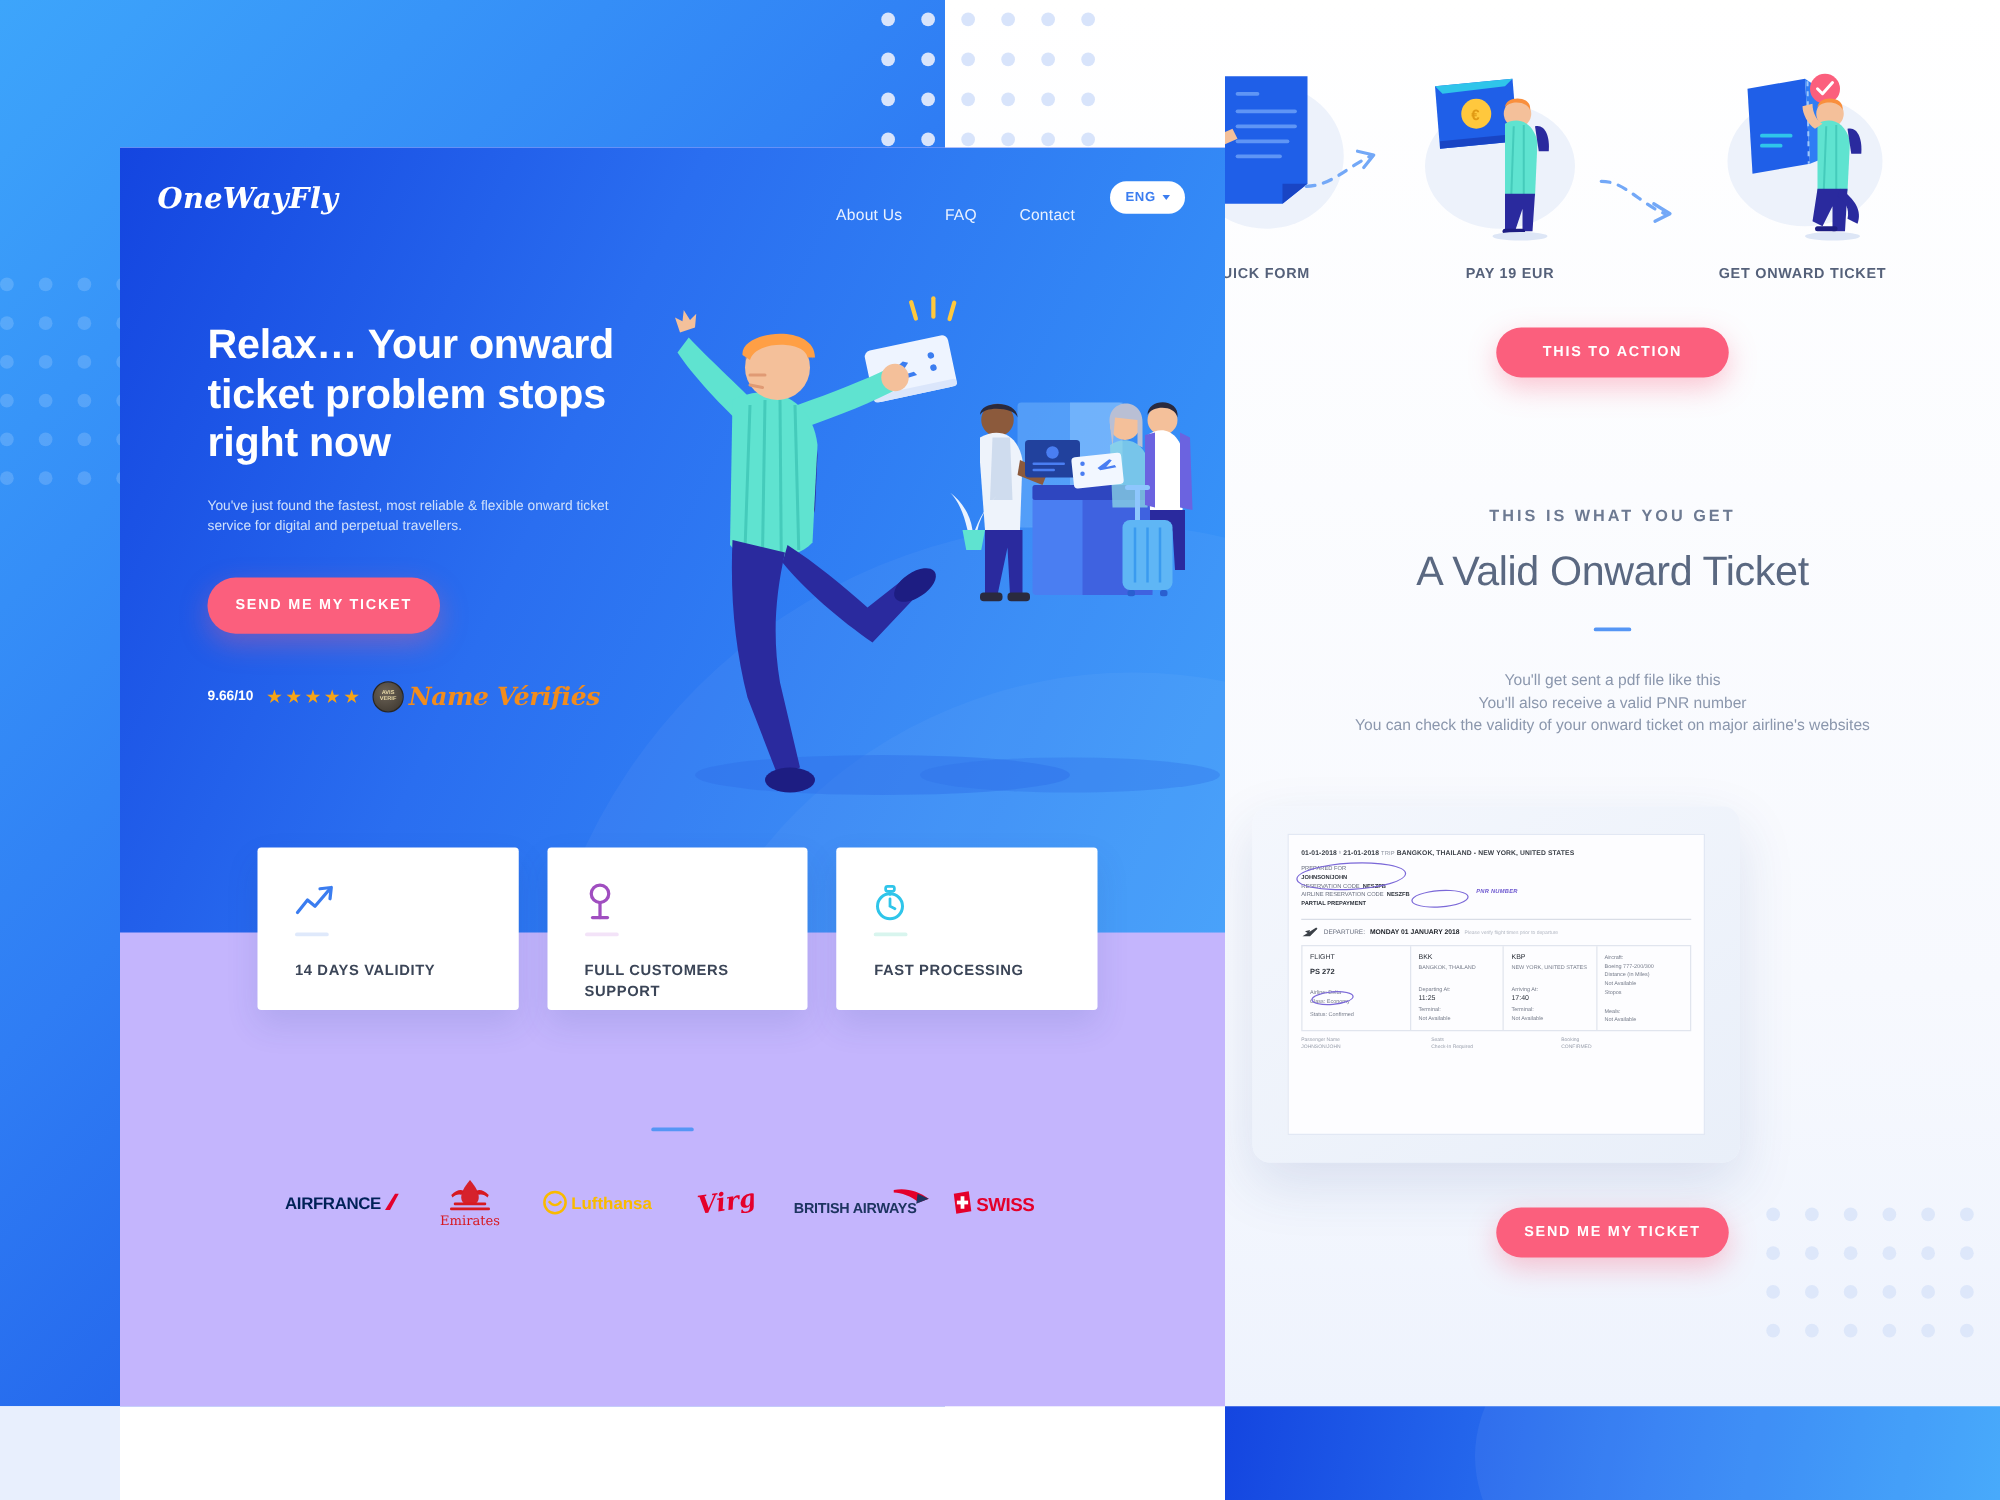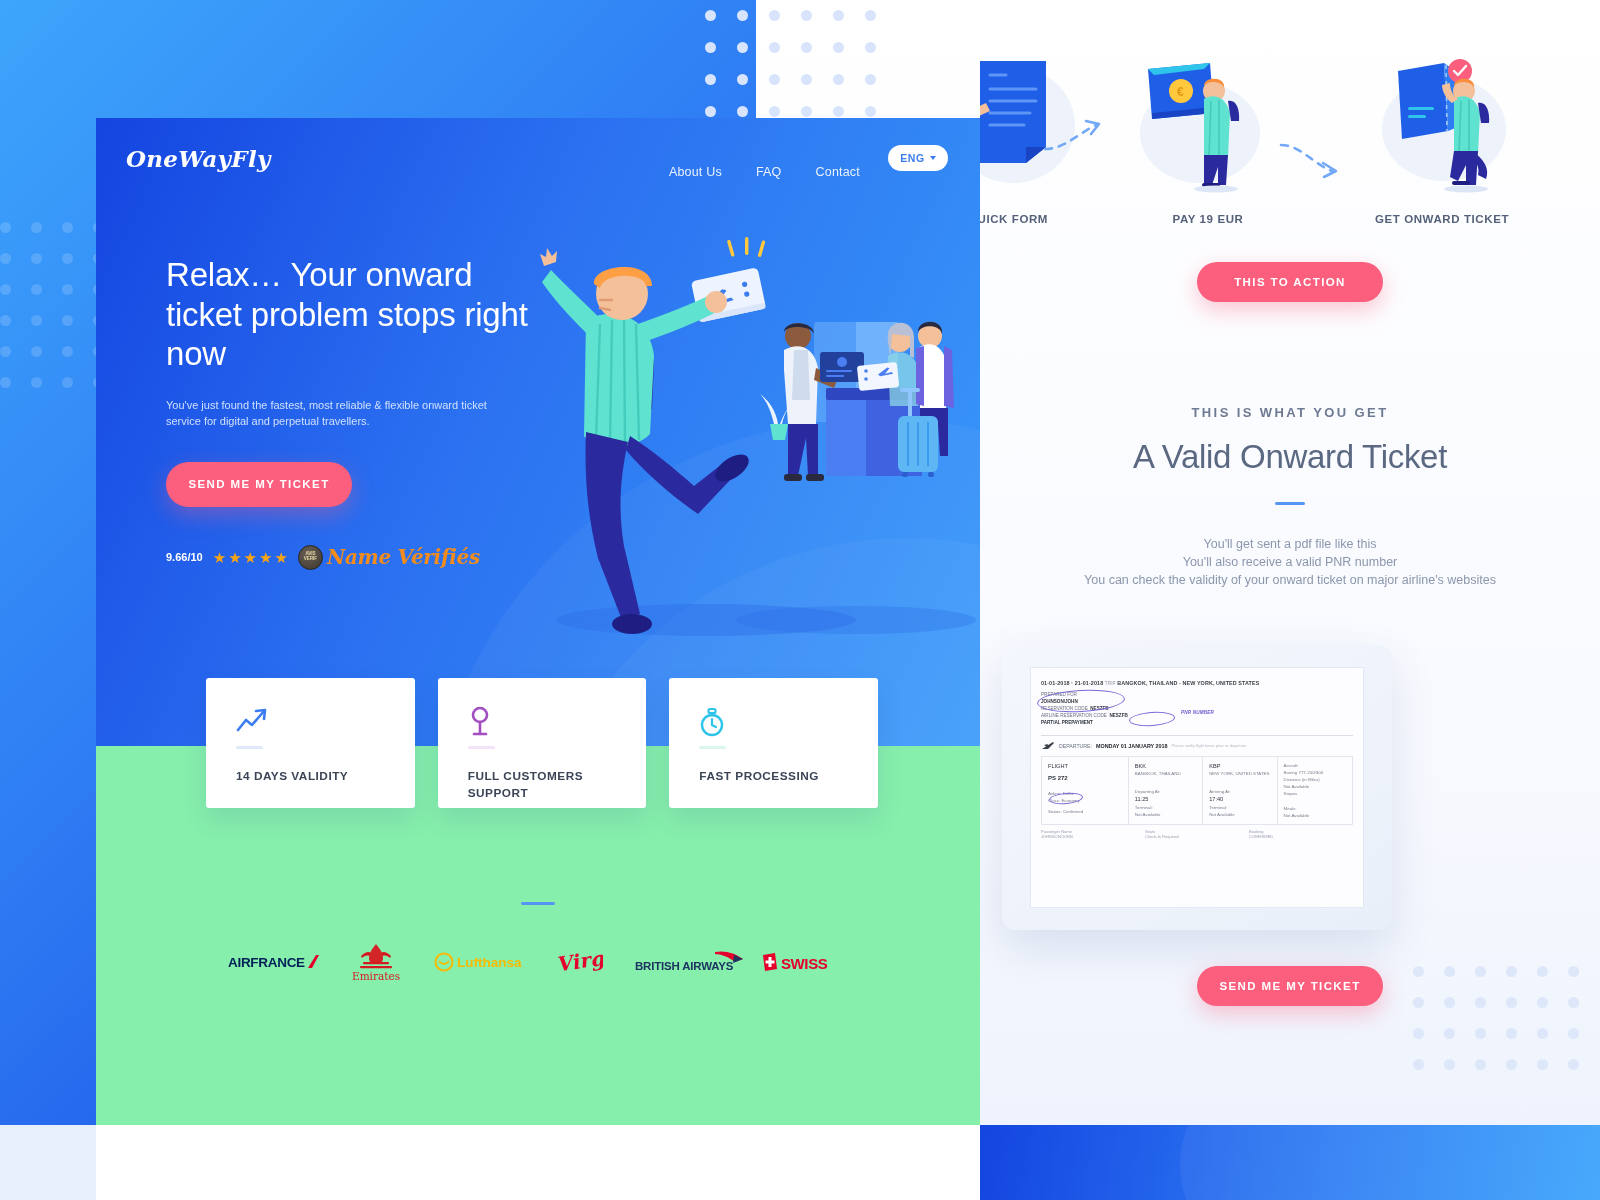--- a/index.html
+++ b/index.html
@@ -39,21 +39,21 @@
   
   .dots { position:absolute; }
   .dots i {
     position:absolute; width:11px; height:11px; border-radius:50%;
     display:block;
   }
 
   
   .page-left {
     position:absolute; left:96px; top:118px; width:884px; height:1007px;
-    background:#86efac; overflow:hidden;
+    background:#c4b5fd; overflow:hidden;
   }
   .hero {
     position:absolute; left:0; top:0; width:884px; height:628px;
     background:linear-gradient(115deg,#1445e0 0%,#2a6ef0 40%,#3a9bfa 100%);
     overflow:hidden;
   }
   .hero .swoosh {
     position:absolute; left:330px; top:300px; width:900px; height:900px;
     border-radius:50%; background:rgba(255,255,255,.045);
   }
@@ -80,21 +80,21 @@
   .lang-pill {
     width:60px; height:26px; background:#fff; border-radius:13px;
     display:flex; align-items:center; justify-content:center; gap:5px;
     color:#3b7df0; font-size:10.5px; font-weight:700; letter-spacing:.5px;
   }
   .chev { width:0;height:0;border-left:3.5px solid transparent;border-right:3.5px solid transparent;border-top:4px solid #3b7df0; }
 
   
   .hero-copy { position:absolute; left:70px; top:137px; width:370px; }
   .hero-h1 {
-    font-size:33px; line-height:1.2; color:#fff; font-weight:400;
+    font-size:33px; line-height:1.2; color:#fff; font-weight:700;
     letter-spacing:-.2px;
   }
   .hero-sub {
     margin-top:24px; font-size:11px; line-height:1.45; color:#cfe0fb;
     max-width:345px;
   }
   .btn-pink {
     display:inline-flex; align-items:center; justify-content:center;
     background:#fb5f7d; color:#fff; border:none; border-radius:26px;
     font-size:11.5px; font-weight:700; letter-spacing:1.4px; cursor:pointer;

